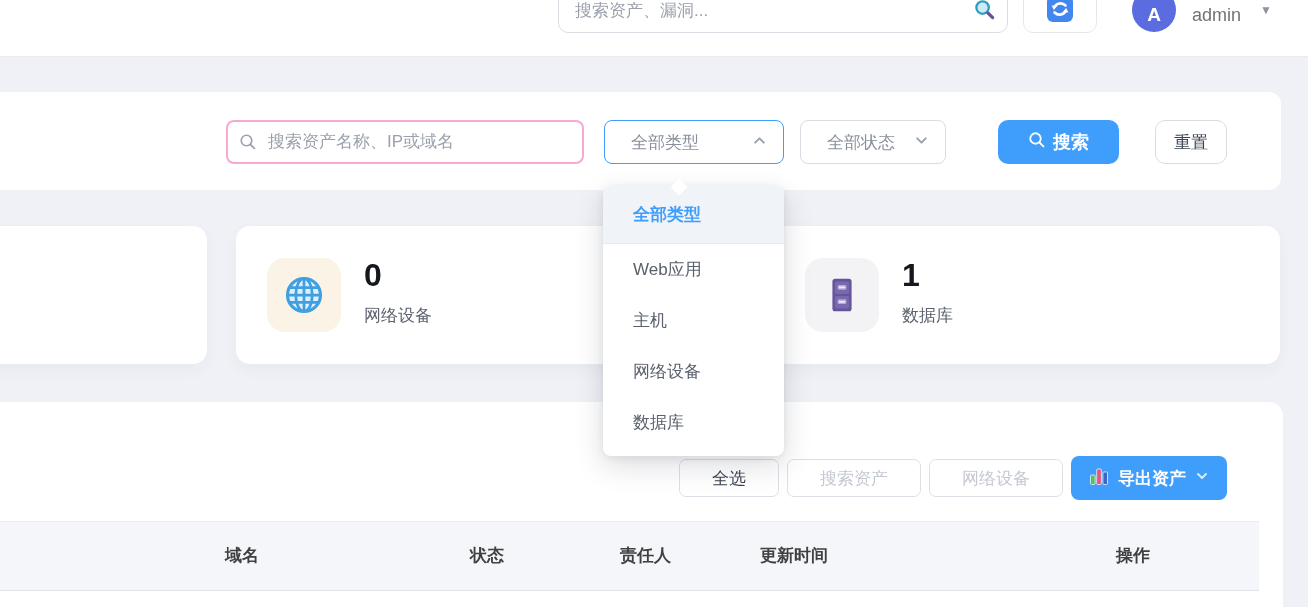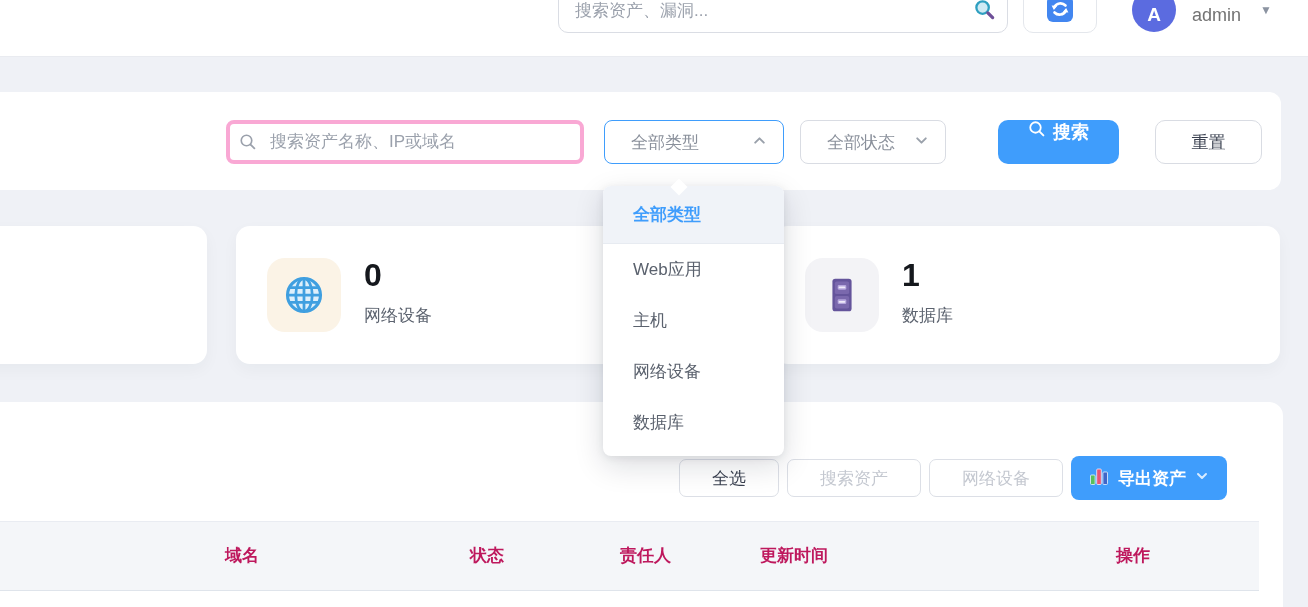--- a/index.html
+++ b/index.html
@@ -27,35 +27,35 @@
             background:#5b6be0; color:#fff; font-weight:bold; font-size:19px;
             display:flex; align-items:center; justify-content:center; padding-top:10px; cursor:pointer; }
   .admin-name { position:absolute; left:1192px; top:0; height:30px; line-height:30px;
             font-size:18px; font-weight:normal; color:#737373; cursor:pointer; }
   .admin-caret { position:absolute; left:1260px; top:3px; font-size:12px; color:#8b93a1; cursor:pointer; }
 
   
   .filter-card { position:absolute; left:0; top:92px; width:1281px; height:98px;
             background:#fff; border-radius:0 12px 12px 0; }
   .filter-search-wrap { position:absolute; left:226px; top:28px; width:358px; height:44px; }
-  .filter-search-input { width:100%; height:100%; border:4px solid #f9a8d4; border-radius:8px;
+  .filter-search-input { width:100%; height:100%; border:2px solid #f9a8d4; border-radius:8px;
             padding:0 23px 0 40px; font-size:17px; color:#15803d; outline:none; font-family:inherit; }
   .filter-search-input::placeholder { color:#9ba1ac; }
   .filter-search-icon { position:absolute; left:13px; top:13px; }
   .select-box { position:absolute; top:28px; height:44px; background:#fff;
             border:1px solid #d9dce3; border-radius:8px; display:flex; align-items:center;
             padding:0 16px 0 26px; cursor:pointer; }
   .select-box .sel-value { font-size:17px; color:#8a909b; flex:1; }
   .select-type { left:604px; width:180px; border:1.5px solid #3f9dfc; }
   .select-status { left:800px; width:146px; }
   .btn-search { position:absolute; left:998px; top:28px; width:121px; height:44px;
             background:#3f9dfc; border:none; border-radius:10px; color:#fff;
-            display:flex; align-items:flex-start; justify-content:center; gap:7px;
+            display:flex; align-items:center; justify-content:center; gap:7px;
             font-size:18px; font-weight:bold; cursor:pointer; font-family:inherit; }
-  .btn-reset { position:absolute; left:1155px; top:28px; width:107px; height:44px;
+  .btn-reset { position:absolute; left:1155px; top:28px; width:72px; height:44px;
             background:#fff; border:1px solid #d9dce3; border-radius:10px;
             font-size:17px; color:#3a4150; cursor:pointer; font-family:inherit; }
 
   
   .dropdown { position:absolute; left:603px; top:186px; width:181px; background:#fff;
             border-radius:8px; box-shadow:0 10px 30px rgba(15,23,42,.14), 0 2px 8px rgba(15,23,42,.08);
             z-index:50; padding-bottom:8px; }
   .dd-arrow { position:absolute; left:70px; top:-5px; width:12px; height:12px; background:#fff;
             transform:rotate(45deg); }
   .dd-item { height:51px; display:flex; align-items:center; padding-left:30px;
@@ -79,21 +79,21 @@
             display:flex; align-items:center; gap:8px; }
   .btn-sm { height:38px; padding:0 32px; border-radius:7px; border:1px solid #dcdfe6;
             background:#fff; font-size:17px; color:#3a4150; cursor:pointer; font-family:inherit; }
   .btn-sm.disabled { color:#c4c8d0; cursor:default; }
   .btn-export { height:44px; padding:16px 18px; border-radius:8px; border:none; background:#3f9dfc;
             color:#fff; font-size:17px; font-weight:bold; display:flex; align-items:center;
             gap:9px; cursor:pointer; font-family:inherit; }
   .thead { position:absolute; left:0; top:119px; width:1259px; height:70px; background:#f4f6f9;
             border-top:1px solid #e9ecf2; border-bottom:1px solid #dfe4eb; }
   .th { position:absolute; top:0; height:68px; line-height:68px; font-size:17px;
-            font-weight:bold; color:#be185d;text-align:center; }
+            font-weight:bold; color:#404040;text-align:center; }
 </style>
 </head>
 <body>
 
 <div class="topbar">
   <div class="top-search-wrap">
     <input class="top-search-input" type="text" placeholder="搜索资产、漏洞..." style="">
     <span class="top-search-icon">
       <svg width="23" height="23" viewBox="0 0 24 24">
         <circle cx="10" cy="10" r="6.5" fill="#cfeaf4" stroke="#2e9fc0" stroke-width="2.4"></circle>

